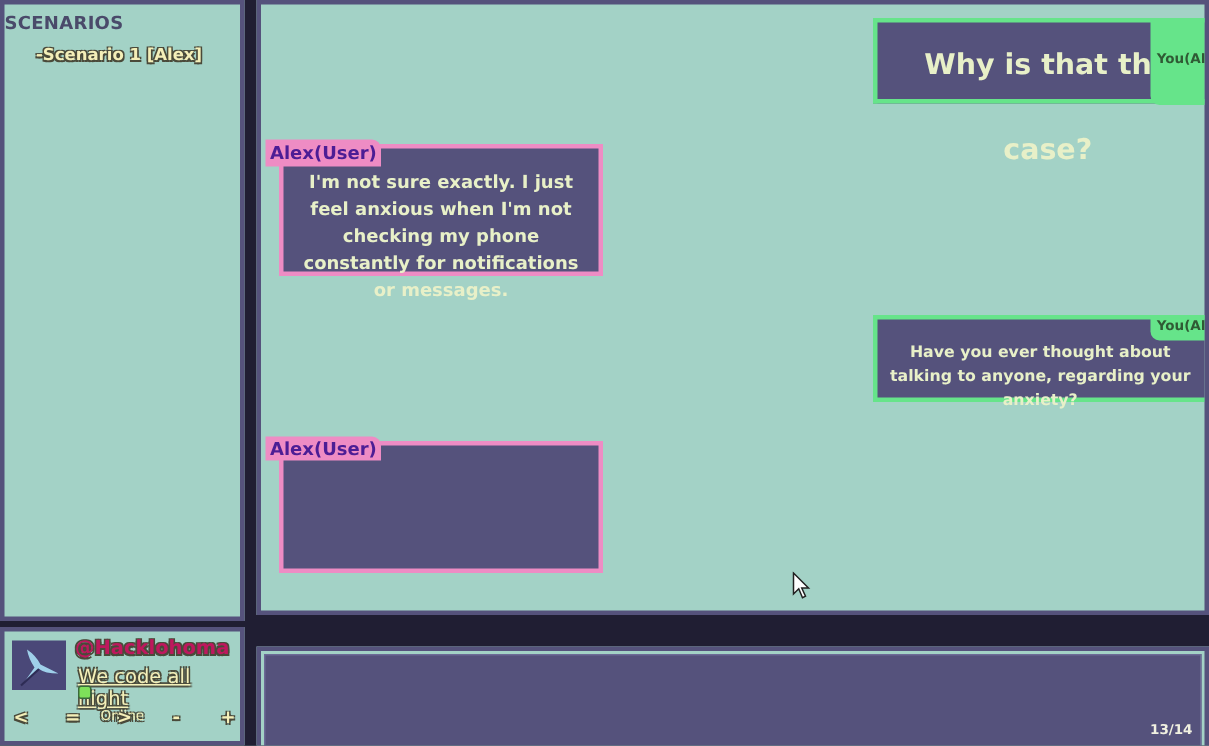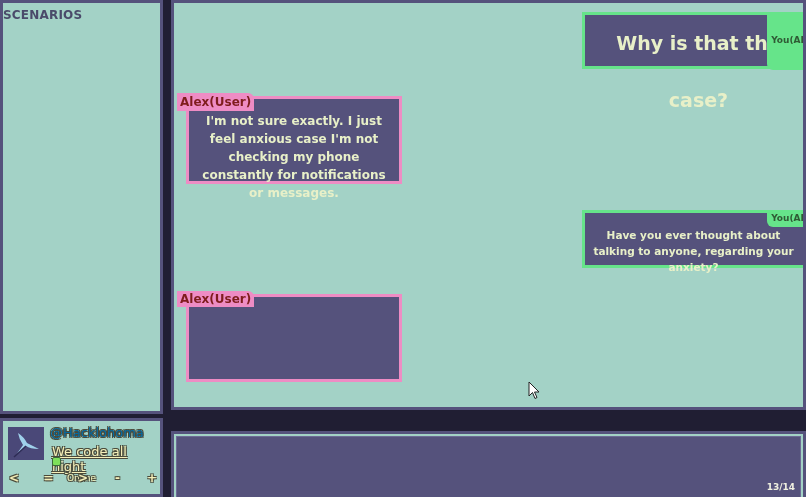--- a/index.html
+++ b/index.html
@@ -45,21 +45,21 @@
     .tag {
       position: absolute; font-weight: bold; white-space: nowrap;
     }
     .tag.ai {
       font-size: 9px; color: #2f5a34;
       background: #66e48a;
       padding: 0 4px 1px 4px;
       border-radius: 0 0 0 6px;
     }
     .tag.user {
-      font-size: 12px; color: #7f1d1d;
+      font-size: 12px; color: #4c1d95;
       background: #ee8cc4;
       padding: 0 3px;
       border-radius: 0 6px 0 0;
     }
 
     
     .b1 { left: 408px; top: 9px; width: 230px; height: 57px; font-size: 19px; line-height: 57px; }
     .b1 .tag { right: 0; top: -3px; }
 
     
@@ -77,21 +77,21 @@
     .cursor { position: absolute; left: 354px; top: 378px; width: 14px; height: 20px; }
 
     
     .profile { left: 0; top: 418px; width: 163px; height: 79px; }
     .avatar {
       position: absolute; left: 5px; top: 6px; width: 36px; height: 33px;
       background: #4a4878;
     }
     .handle {
       position: absolute; left: 47px; top: 4px;
-      font-size: 13px; font-weight: normal; color: #0369a1;
+      font-size: 13px; font-weight: bold; color: #be185d;
       text-shadow: -1px -1px 0 #4a4a3a, 1px -1px 0 #4a4a3a, -1px 1px 0 #4a4a3a, 1px 1px 0 #4a4a3a;
     }
     .tagline {
       position: absolute; left: 49px; top: 23px;
       font-size: 13px; color: #f4efb8;
       text-shadow: -1px -1px 0 #4a4a3a, 1px -1px 0 #4a4a3a, -1px 1px 0 #4a4a3a, 1px 1px 0 #4a4a3a;
       text-decoration: underline;
     }
     .status-dot {
       position: absolute; left: 49px; top: 36px; width: 9px; height: 9px;
@@ -130,32 +130,33 @@
       font-size: 9px; font-weight: bold; color: #f0f0e0;
     }
   </style>
 </head>
 <body>
 
 <div class="root">
 
   <div class="panel sidebar">
     <div class="sidebar-title">SCENARIOS</div>
+    <div class="scenario-item">-Scenario 1 [Alex]</div>
   </div>
 
   <div class="panel chat">
 
     <div class="bubble ai b1">
       <span class="tag ai">You(AI)</span>
       <span>Why is that the case?</span>
     </div>
 
     <div class="bubble user b2">
       <span class="tag user">Alex(User)</span>
-      <span style="display:block;padding:0 12px;">I'm not sure exactly. I just feel anxious case I'm not checking my phone constantly for notifications or messages.</span>
+      <span style="display:block;padding:0 12px;">I'm not sure exactly. I just feel anxious when I'm not checking my phone constantly for notifications or messages.</span>
     </div>
 
     <div class="bubble ai b3">
       <span class="tag ai">You(AI)</span>
       <span style="display:block;padding:0 16px 0 0;">Have you ever thought about talking to anyone, regarding your anxiety?</span>
     </div>
 
     <div class="bubble user b4">
       <span class="tag user">Alex(User)</span>
     </div>

